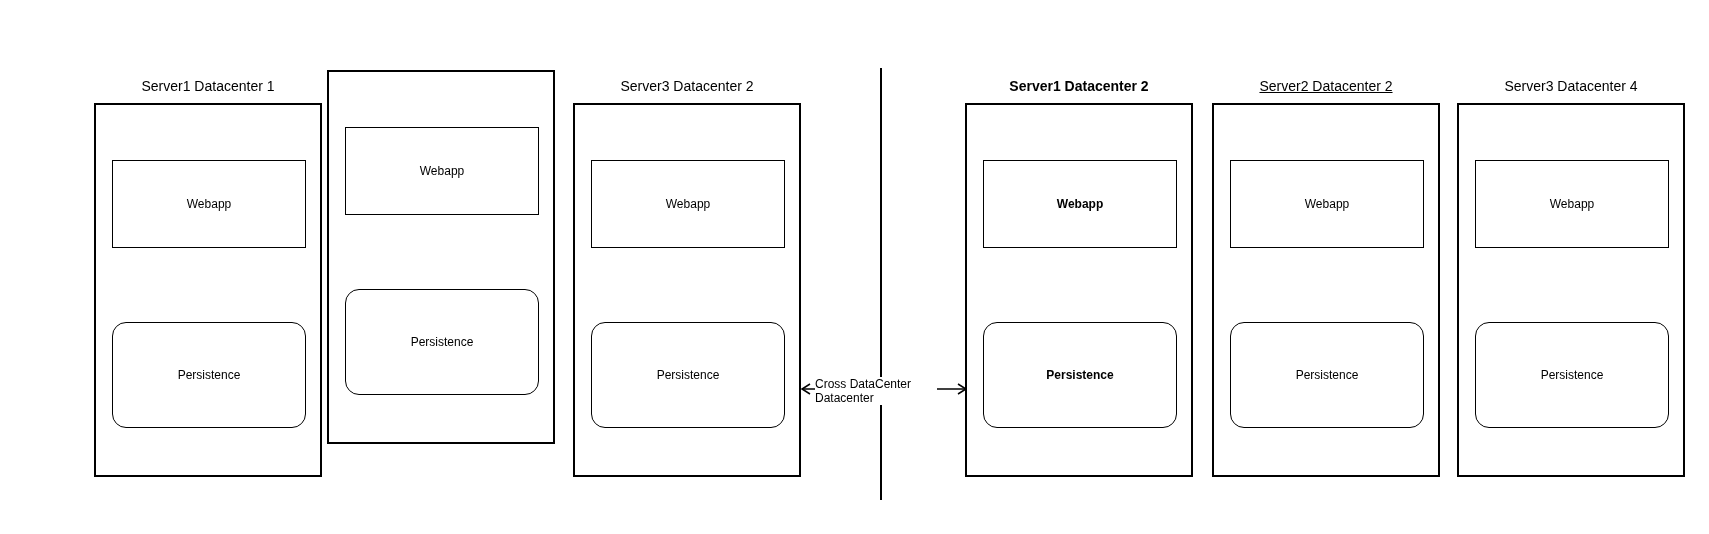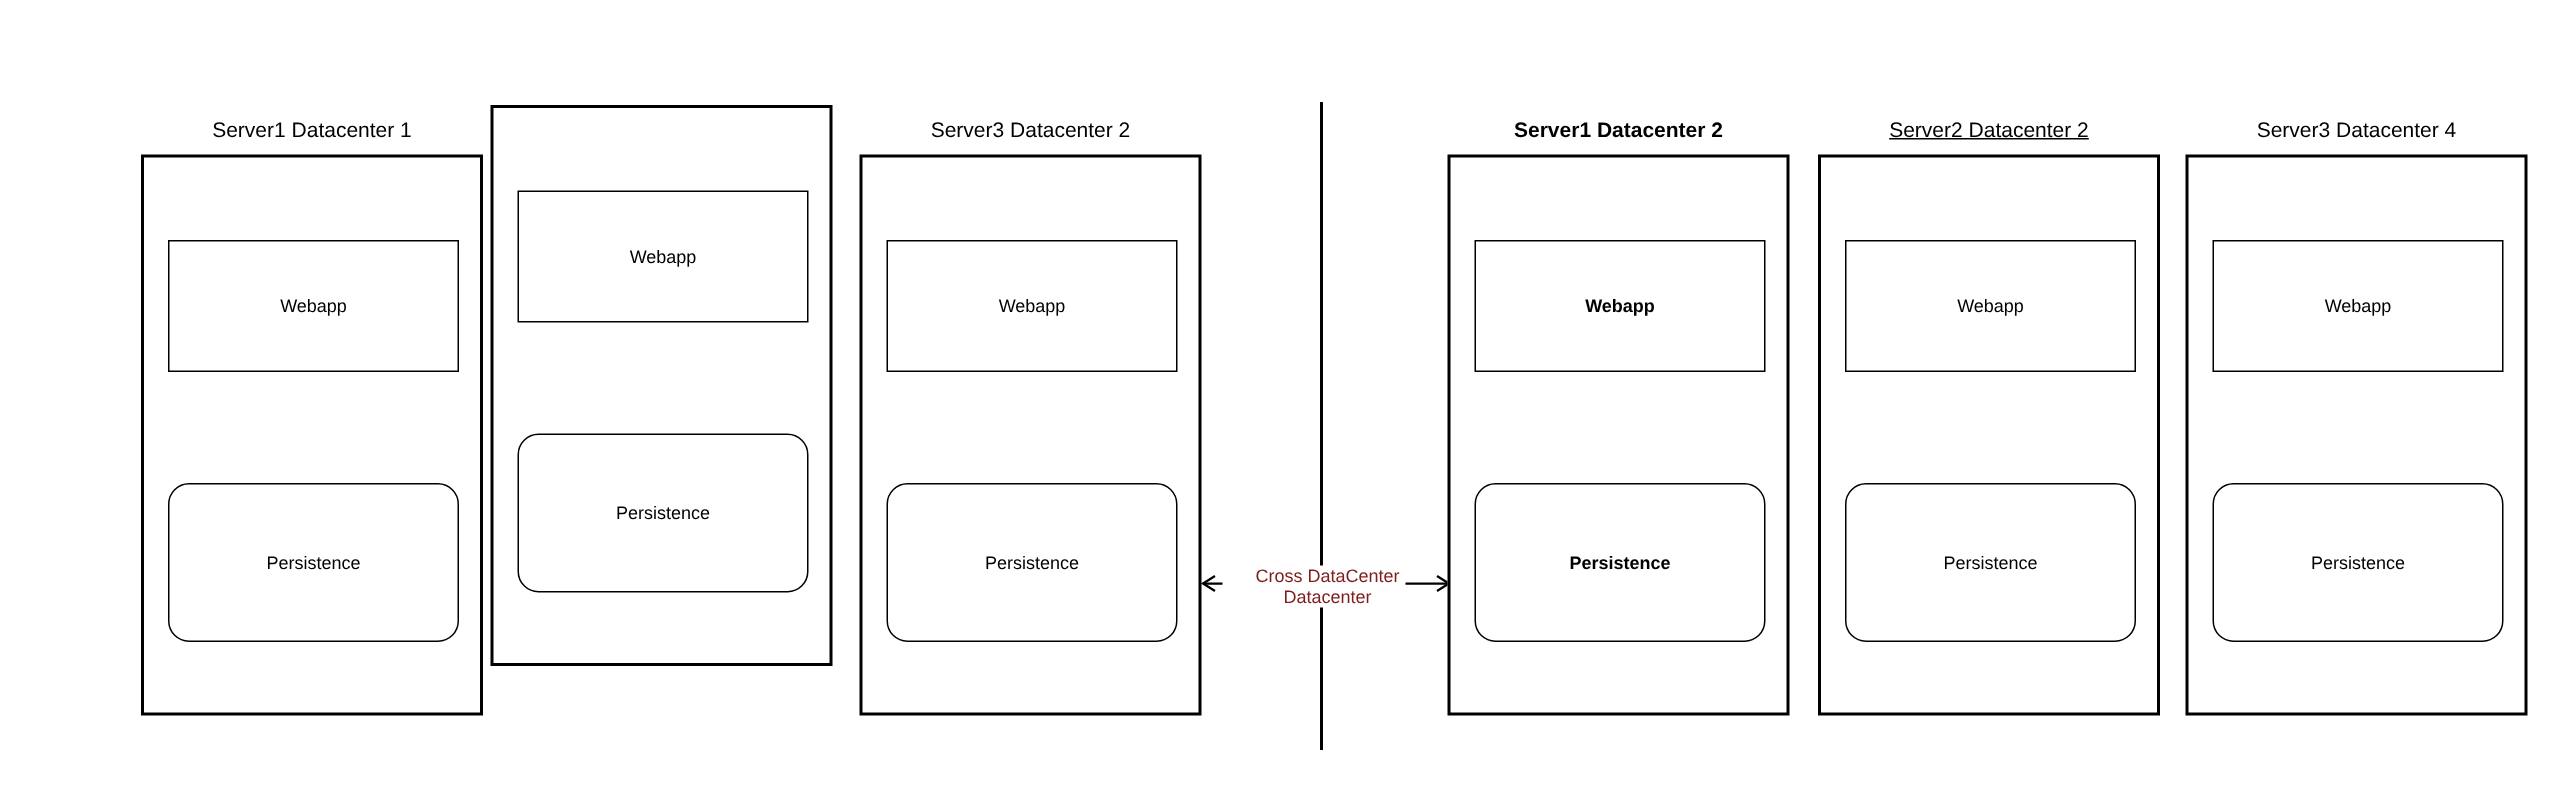--- a/index.html
+++ b/index.html
@@ -58,24 +58,23 @@
     width: 2px;
     height: 432px;
     background: #000000;
   }
 
   .repl-label {
     position: absolute;
     left: 815px;
     top: 377px;
     width: 140px;
-    text-align: center;
     font-size: 12px;
     line-height: 14px;
-    color: #7f1d1d;
+    color: #000000;
     background: #ffffff;
   }
 
   .arrow { position: absolute; }
   .arrow-left { left: 798px; top: 382px; }
   .arrow-right { left: 936px; top: 382px; }
 </style>
 </head>
 <body>
 

